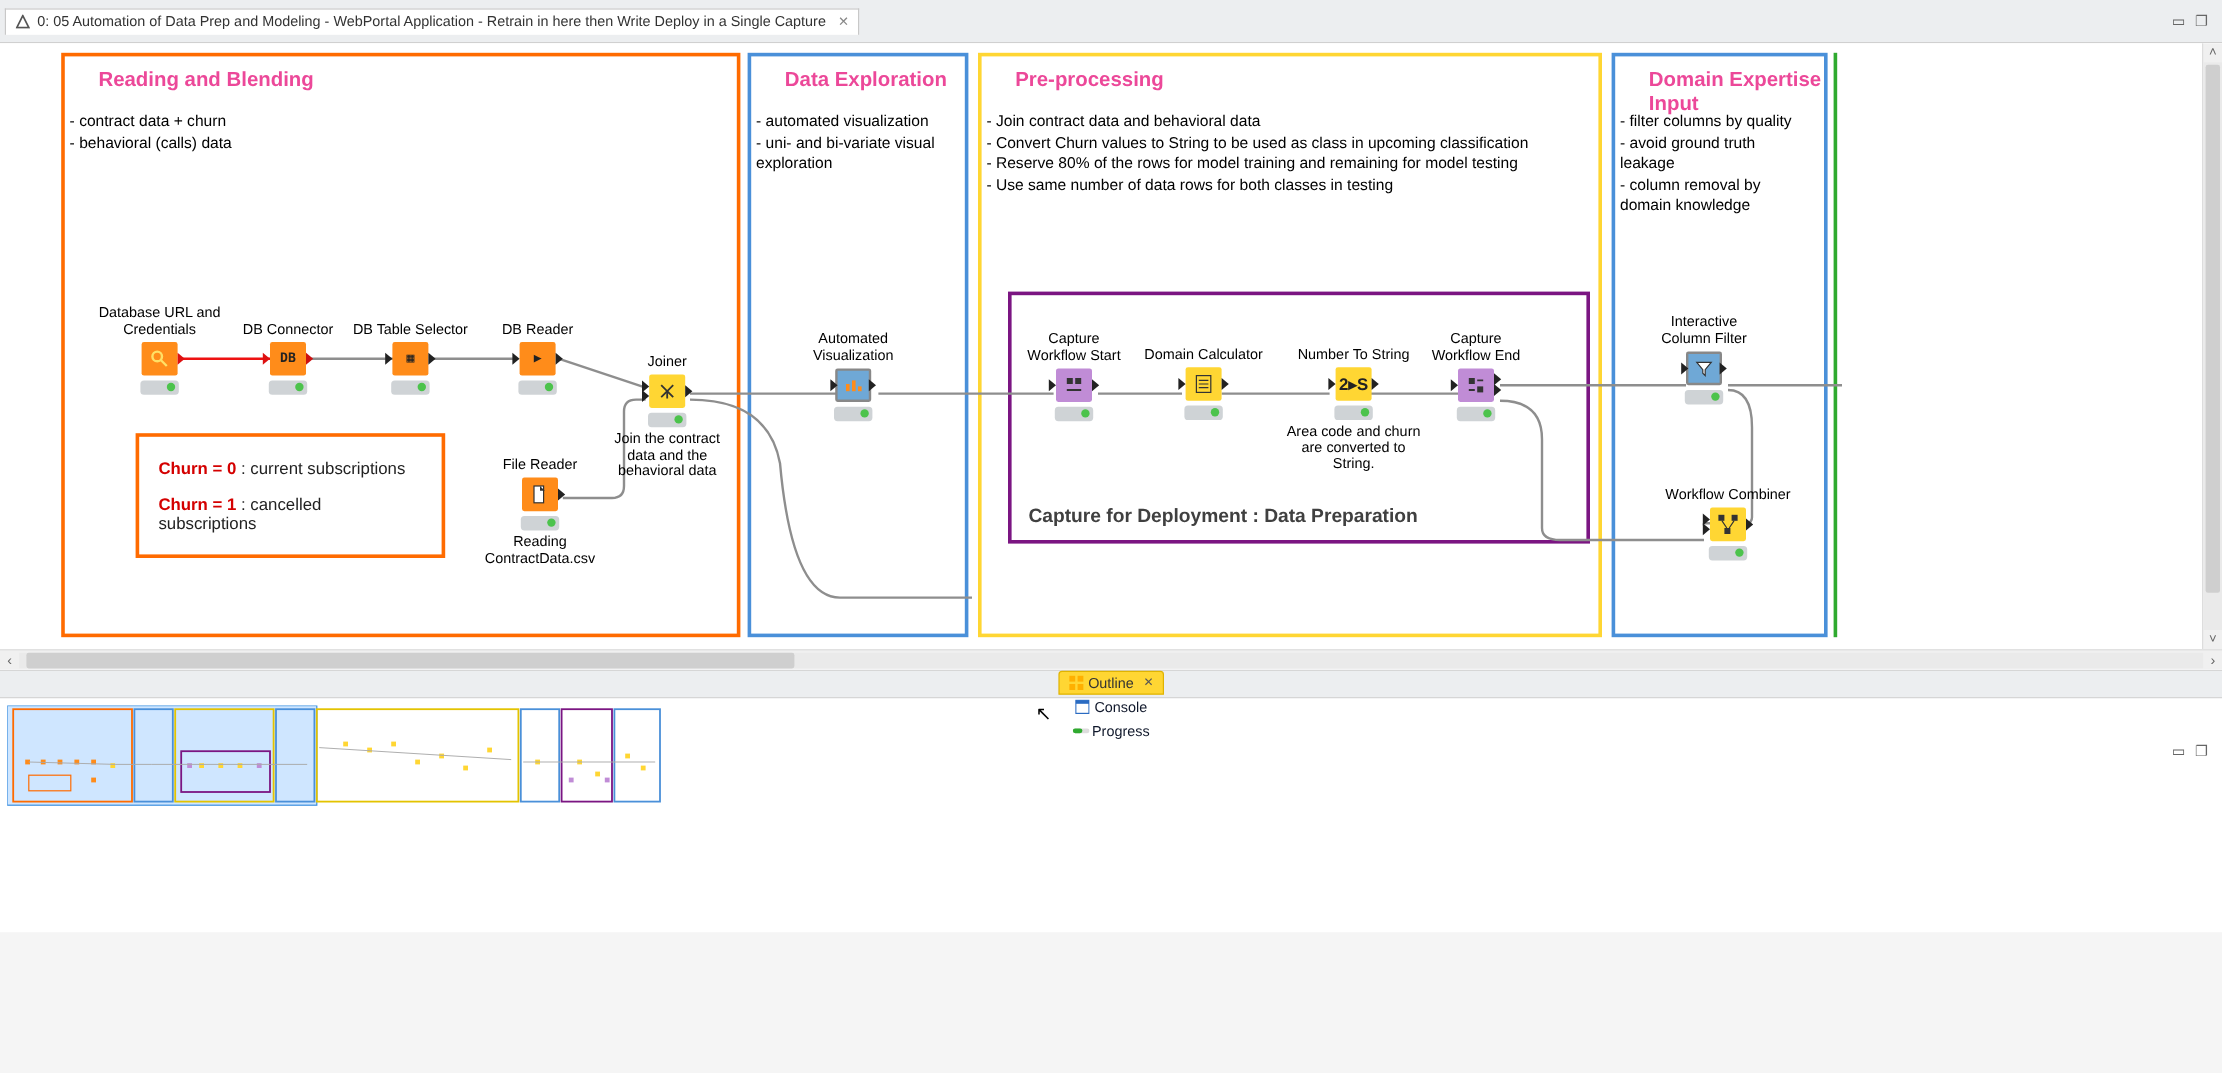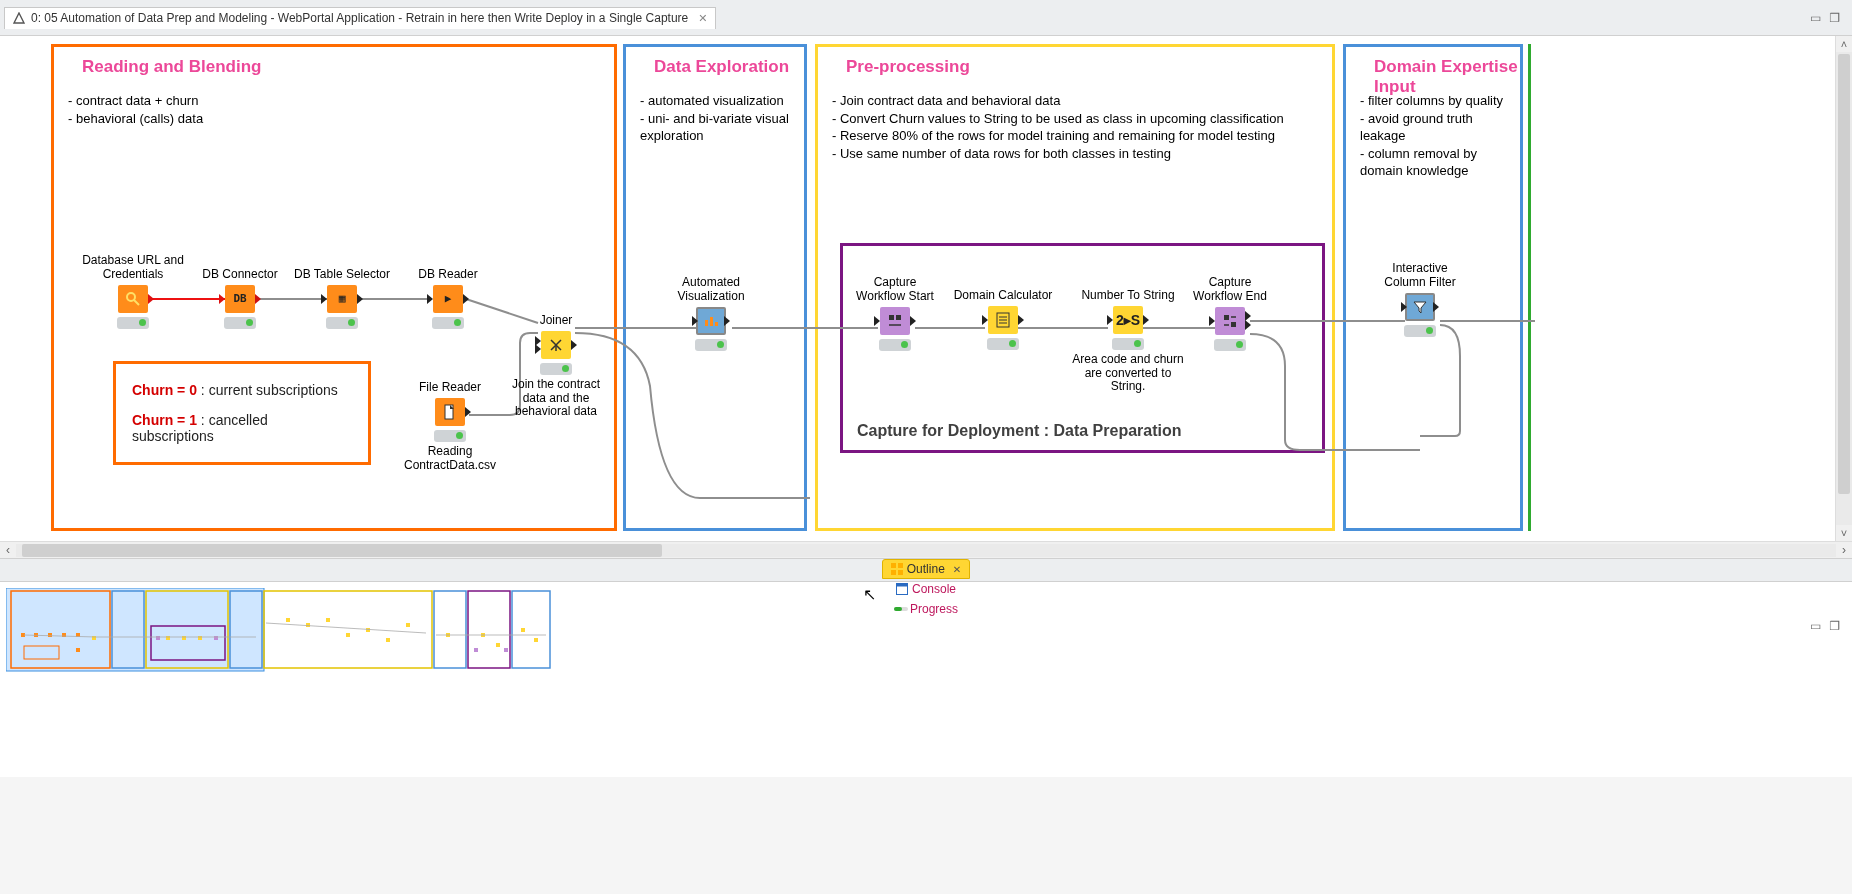--- a/index.html
+++ b/index.html
@@ -72,21 +72,21 @@
   left: 28px;
   color: #ec4899;
 }
 .region-title strong{
   font-size: 17px;
   font-weight: 700;
 }
 .bullets {
   position: absolute;
   top: 45px;
-  left: 14px;
+  left: 4px;
   right: 12px;
   font-size: 13px;
   color: #000;
   line-height: 1.35;
 }
 .node {
   position: absolute;
   width: 110px;
   text-align: center;
 }
@@ -236,21 +236,21 @@
   border-bottom: 1px solid #d0d0d0;
   padding: 0 4px;
   flex-direction: column;
 }
 .view-tabs .vt {
   display: flex;
   align-items: center;
   gap: 4px;
   padding: 2px 8px;
   font-size: 12px;
-  color: #be185d;
+  color: #0f172a;
   border: 1px solid transparent;
   border-top-left-radius: 3px;
   border-top-right-radius: 3px;
   cursor: pointer;
 }
 .view-tabs .vt.active {
   background: #ffd633;
   border-color: #e0b300;
   color: #333;
 }
@@ -431,21 +431,21 @@
       <div class="box orange">
         <span style="font-family:monospace;font-size:11px;">▶</span>
         <span class="port-l"></span>
           <span class="port-r"></span>
       </div>
       <div class="traffic">
           <span class="dot"></span>
         </div>
     </div>
 
-    <div class="node" style="left:501px; top:278px;">
+    <div class="node" style="left:501px; top:259px;">
       <div class="label">Joiner</div>
       <div class="box yellow">
         <svg width="16" height="16" viewBox="0 0 16 16">
             <path d="M3 3 L8 8 L3 13 M13 3 L8 8 L13 13" stroke="#333" stroke-width="1.5" fill="none"></path>
             <path d="M8 8 L8 14" stroke="#333" stroke-width="1.5"></path>
           </svg>
         <span class="port-l" style="top:35%"></span>
         <span class="port-l" style="top:65%"></span>
         <span class="port-r"></span>
       </div>
@@ -564,20 +564,37 @@
             <path d="M2 3 L14 3 L9 9 L9 14 L7 12 L7 9 Z" fill="#fff" stroke="#333"></path>
           </svg>
         <span class="port-l"></span>
           <span class="port-r"></span>
       </div>
       <div class="traffic">
           <span class="dot"></span>
         </div>
     </div>
 
+    <div class="node" style="left:1380px; top:370px; width:120px;">
+      <div class="label">Workflow Combiner</div>
+      <div class="box yellow">
+        <svg width="18" height="18" viewBox="0 0 18 18">
+            <rect x="1" y="1" width="5" height="5" fill="#333"></rect>
+            <rect x="12" y="1" width="5" height="5" fill="#333"></rect>
+            <rect x="6" y="12" width="5" height="5" fill="#333"></rect>
+            <path d="M4 6 L8 12 M14 6 L10 12" stroke="#333"></path>
+          </svg>
+        <span class="port-l" style="top:35%"></span>
+        <span class="port-l" style="top:65%"></span>
+        <span class="port-r"></span>
+      </div>
+      <div class="traffic">
+          <span class="dot"></span>
+        </div>
+    </div>
 
   </div>
 
   <div class="vscroll">
     <div class="varrow">˄</div>
     <div class="vtrack">
         <div class="vthumb"></div>
       </div>
     <div class="varrow" style="position:absolute;bottom:0;">˅</div>
   </div>

